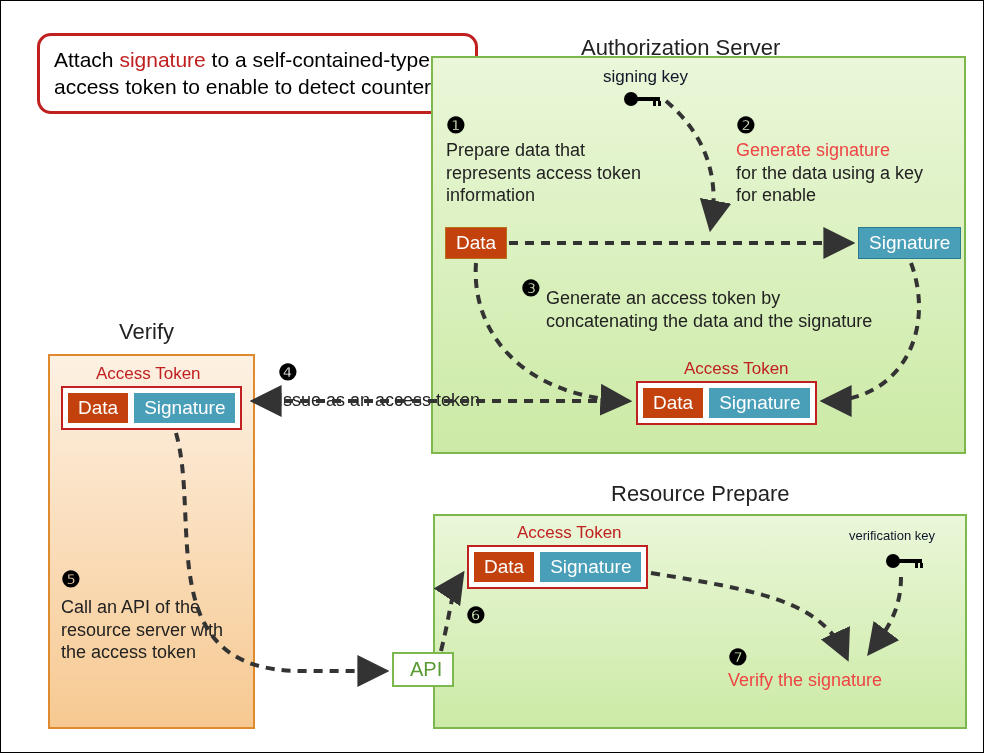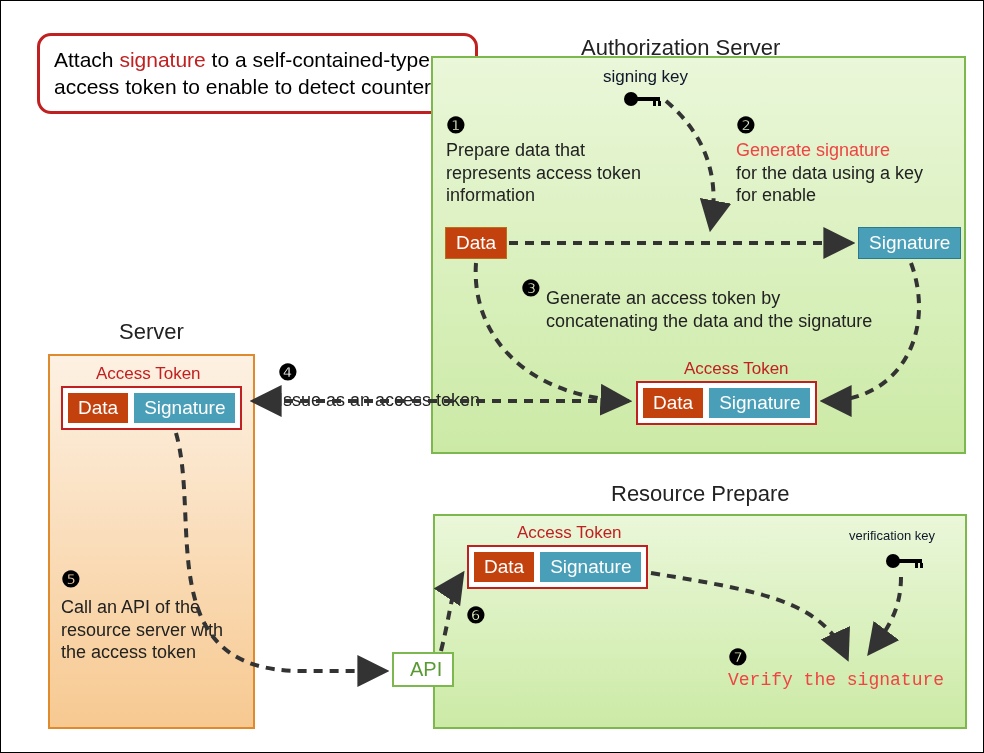--- a/index.html
+++ b/index.html
@@ -129,21 +129,21 @@
 </head>
 <body>
 
 <div class="canvas">
 
   <div class="callout">
     <span>Attach </span><span class="sig">signature</span><span> to a self-contained-type access token to enable to detect counterfeit</span>
   </div>
 
   <div class="section-title" style="left:580px; top:34px;">Authorization Server</div>
-  <div class="section-title" style="left:118px; top:318px;">Server</div>
+  <div class="section-title" style="left:118px; top:318px;">Verify</div>
   <div class="section-title" style="left:610px; top:480px;">Resource Prepare</div>
 
   <div class="box auth-box"></div>
   <div class="box client-box"></div>
   <div class="box resource-box"></div>
 
   <div class="text darkblue" style="left:602px; top:65px; font-size:17px;">signing key</div>
   <div class="key-icon" style="left:620px; top:88px;">
     <svg class="key-svg" viewBox="0 0 42 20" width="42" height="20">
       <circle cx="10" cy="10" r="7" fill="#000"></circle>
@@ -192,21 +192,21 @@
 
   <div class="token-label" style="left:516px; top:522px;">Access Token</div>
   <div class="token-wrap" style="left:466px; top:544px;">
     <div class="tchip chip-data">Data</div>
     <div class="tchip chip-sig">Signature</div>
   </div>
 
   <div class="num" style="left:465px; top:602px;">❻</div>
 
   <div class="num" style="left:727px; top:644px;">❼</div>
-  <div class="text" style="left:727px; top:668px; width:230px;font-family:Liberation Mono, monospace;">
+  <div class="text" style="left:727px; top:668px; width:230px;">
     <span class="red">Verify the signature</span><br>
   </div>
 
   <div class="text darkblue" style="left:848px; top:527px; font-size:13px;">verification key</div>
   <div class="key-icon" style="left:882px; top:550px;">
     <svg class="key-svg" viewBox="0 0 42 20" width="42" height="20">
       <circle cx="10" cy="10" r="7" fill="#000"></circle>
       <rect x="15" y="8" width="24" height="4" fill="#000"></rect>
       <rect x="32" y="12" width="3" height="5" fill="#000"></rect>
       <rect x="37" y="12" width="3" height="5" fill="#000"></rect>

